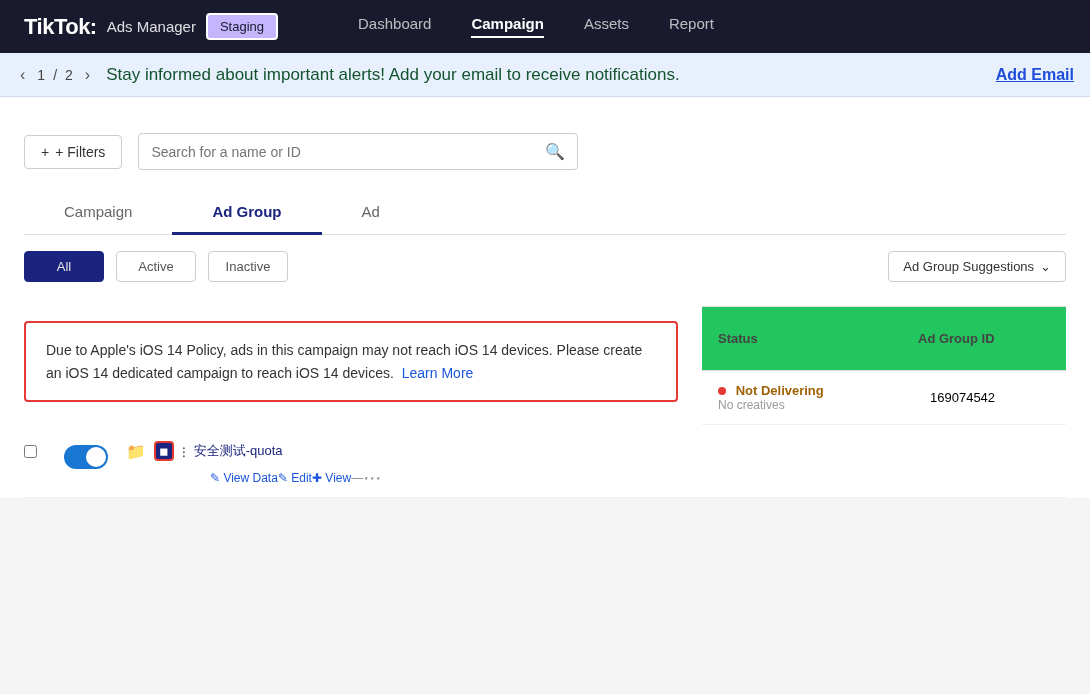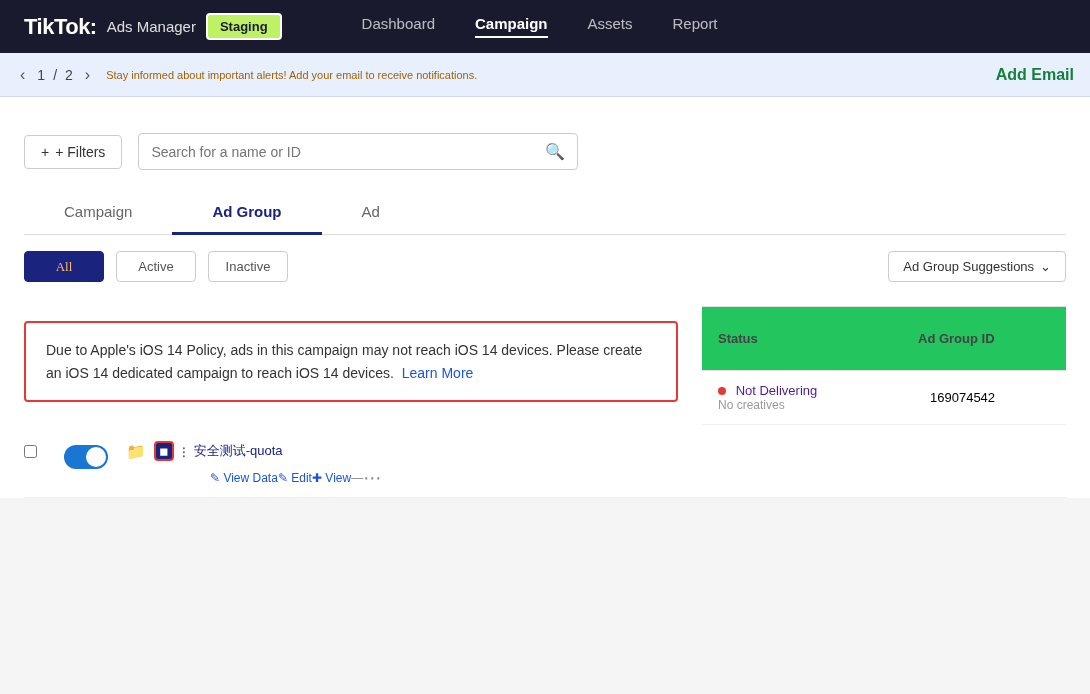--- a/index.html
+++ b/index.html
@@ -26,24 +26,24 @@
       font-weight: 700;
       letter-spacing: -0.5px;
     }
     .ads-manager-text {
       color: #fff;
       font-size: 15px;
       font-weight: 400;
       opacity: 0.85;
     }
     .staging-badge {
-      background: #bef264;
+      background: #c4b5fd;
       color: #1a1a2e;
       font-size: 13px;
-      font-weight: 700;
+      font-weight: 400;
       padding: 4px 12px;
       border-radius: 4px;
       border: 2px solid #fff;
     }
     .nav-links {
       display: flex;
       gap: 40px;
       margin-left: 32px;
     }
     .nav-link {
@@ -78,27 +78,28 @@
     }
     .page-nav-btn {
       background: none;
       border: none;
       cursor: pointer;
       color: #555;
       font-size: 16px;
       padding: 0 4px;
     }
     .banner-text {
-      font-size: 11px;
-      color: #a16207;
+      font-size: 17px;
+      color: #14532d;
       flex: 1;
     }
     .banner-link {
-      color: #15803d;
+      color: #1d4ed8;
       font-weight: 600;
+      text-decoration: underline;
       cursor: pointer;
     }
 
     
     .main-content {
       background: #fff;
       padding: 20px 24px 0;
     }
 
     
@@ -177,22 +178,21 @@
       background: #fff;
       padding: 6px 16px;
       font-size: 13px;
       color: #555;
       cursor: pointer;
       min-width: 80px;
     }
     .sub-filter-btn.active {
       border-color: #1a237e;
       background: #1a237e;
-      color: #fdba74;
-      font-family: Liberation Serif, serif;
+      color: #e5e5e5;
     }
     .suggestions-btn {
       margin-left: auto;
       display: flex;
       align-items: center;
       gap: 6px;
       border: 1px solid #ccc;
       border-radius: 4px;
       background: #fff;
       padding: 7px 14px;
@@ -286,21 +286,21 @@
       gap: 3px;
     }
     .status-dot {
       width: 8px;
       height: 8px;
       background: #e53935;
       border-radius: 50%;
       display: inline-block;
       margin-right: 6px;
     }
-    .status-text { color: #4c1d95; font-weight: 400; }
+    .status-text { color: #a16207; font-weight: 700; }
     .status-sub { color: #999; font-size: 12px; display: block; }
 
     .icon-folder { font-size: 16px; color: #555; }
     .icon-shield {
       width: 20px;
       height: 20px;
       background: #1a237e;
       border-radius: 4px;
       display: flex;
       align-items: center;

